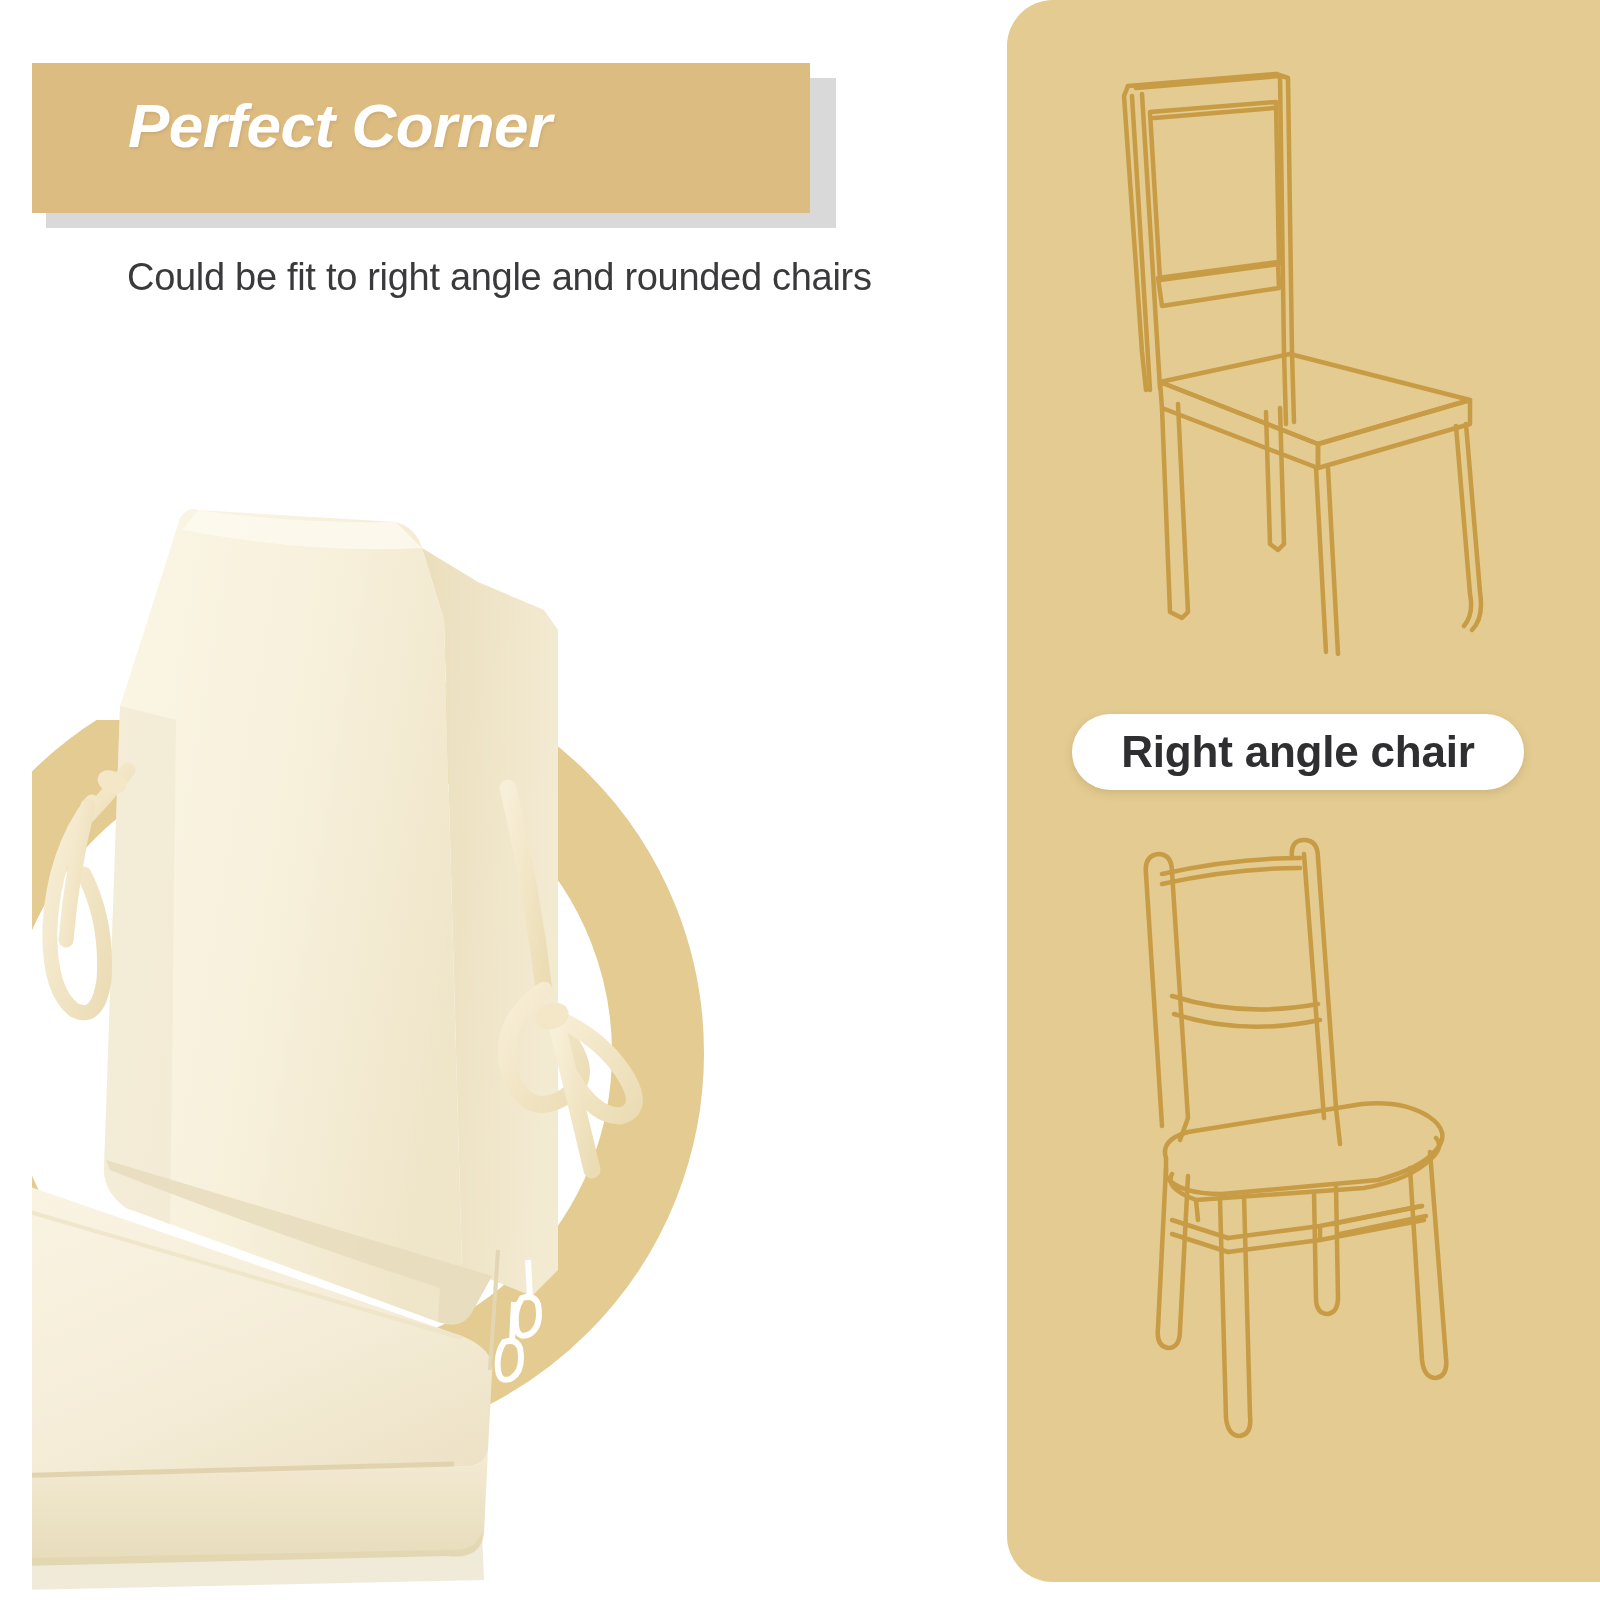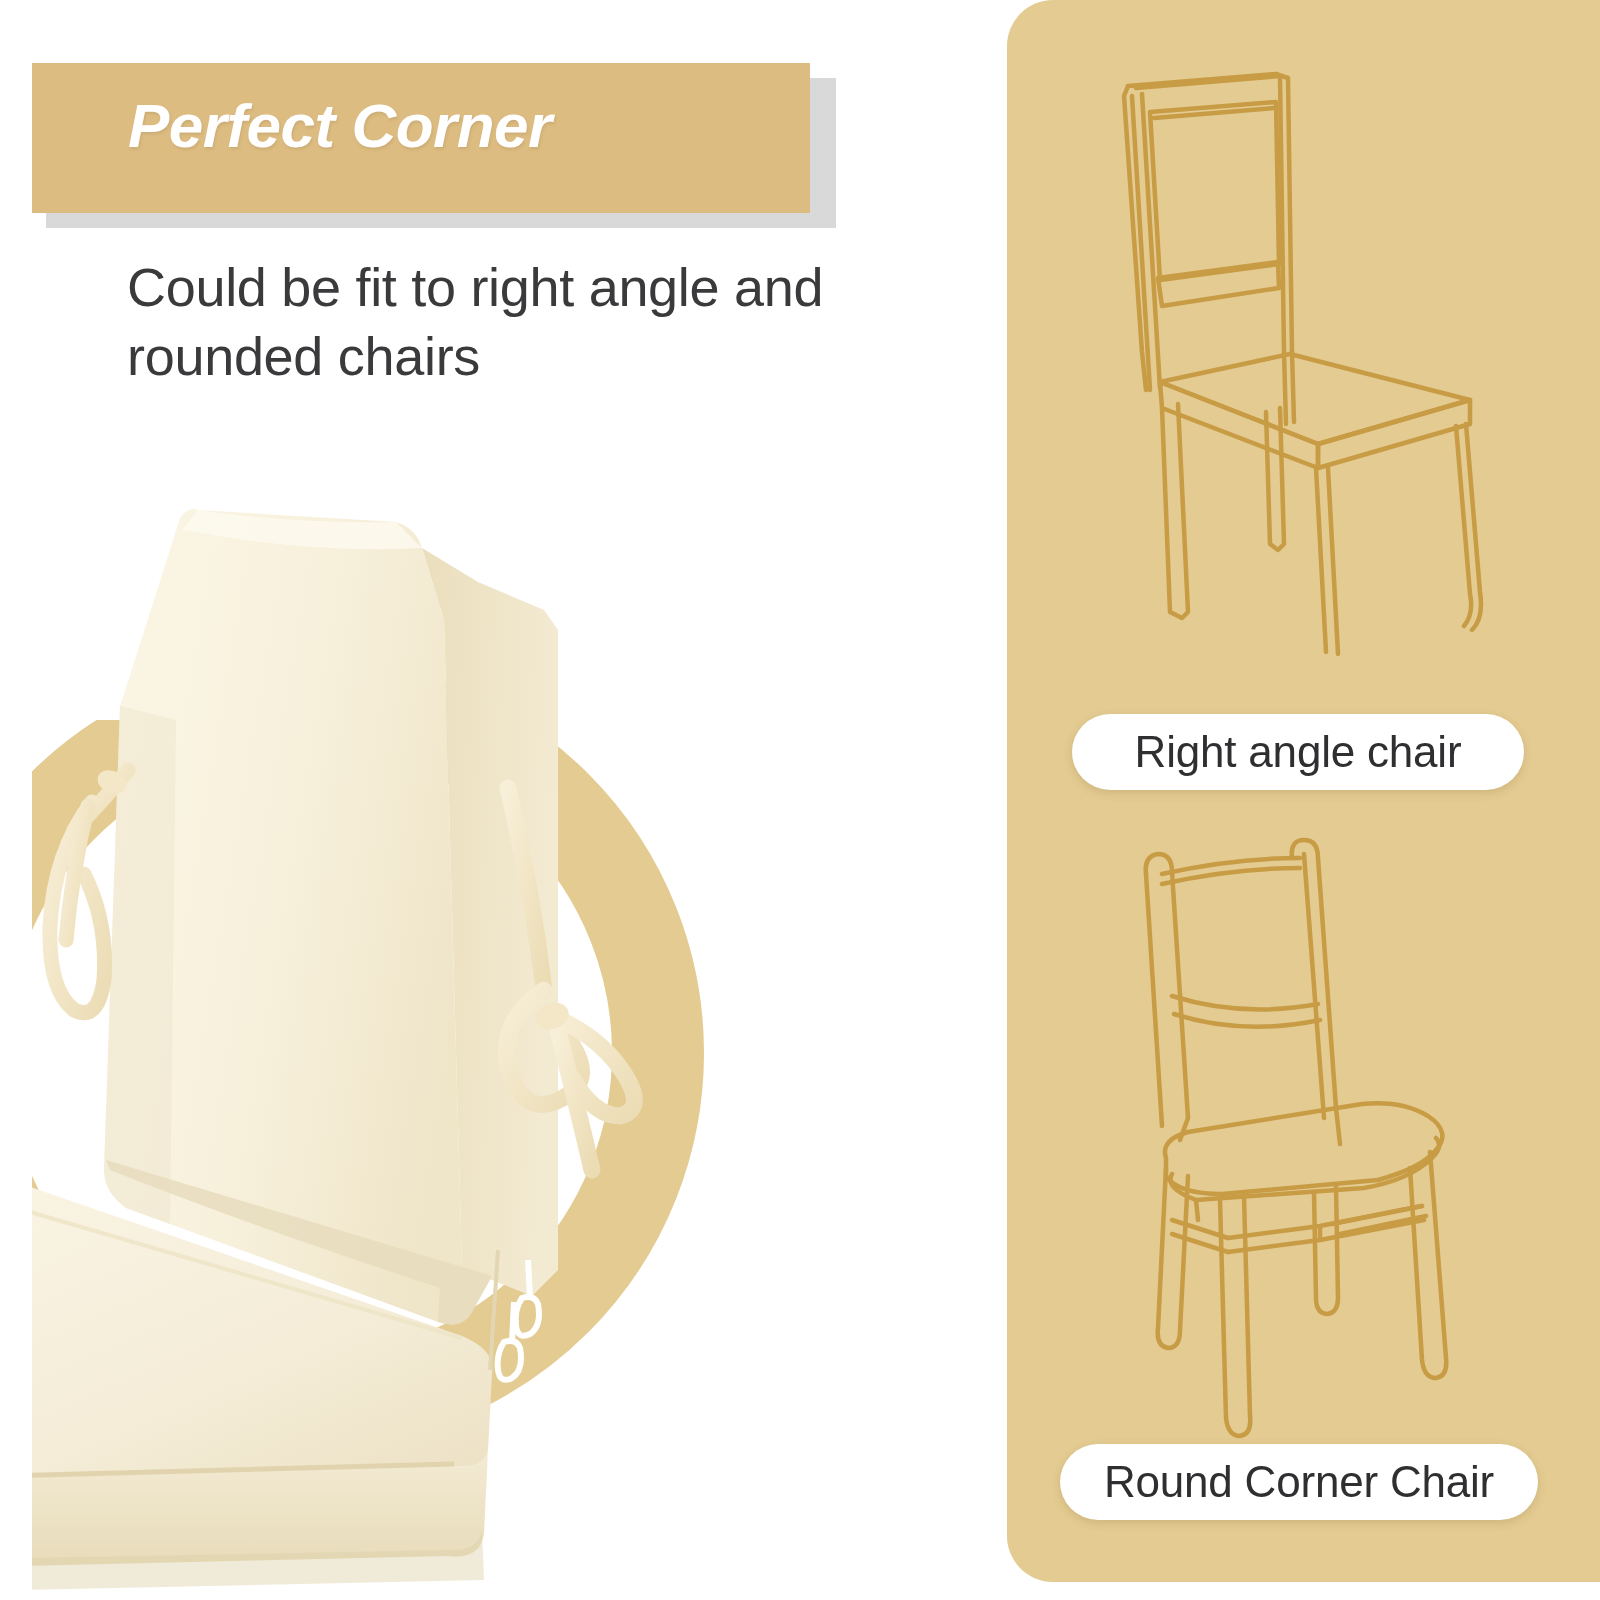--- a/index.html
+++ b/index.html
@@ -23,21 +23,21 @@
   .headline-text{
     position:absolute;left:96px;top:90px;
     font-size:62px;font-weight:bold;font-style:italic;
     color:#ffffff;letter-spacing:-0.5px;
     font-family:"Liberation Sans", sans-serif;
     white-space:nowrap;
     text-shadow:1px 2px 3px rgba(120,100,60,.18);
   }
   .subhead{
     position:absolute;left:95px;top:253px;width:830px;
-    font-size:54px;line-height:1.28;color:#3a3a3c;
+    font-size:38px;line-height:1.28;color:#3a3a3c;
     font-family:"Liberation Sans", sans-serif;
     letter-spacing:-0.3px;
   }
 
   
   .ring{
     position:absolute;left:-118px;top:658px;width:790px;height:790px;
     border-radius:50%;
     border:92px solid #e3cb91;
     box-sizing:border-box;
@@ -62,20 +62,21 @@
 
   .chair-wrap{position:absolute;}
   .chair-wrap svg{display:block;overflow:visible;}
   .chair-a{left:1048px;top:52px;width:400px;height:610px;}
   .chair-b{left:1060px;top:828px;width:400px;height:620px;}
 
   .pill{
     position:absolute;height:76px;border-radius:38px;background:#ffffff;
     display:flex;align-items:center;justify-content:center;
     box-shadow:0 3px 9px rgba(130,105,55,.22);
+    font-weight:bold;
   }
   .pill span{
     font-size:44px;color:#2f2f31;white-space:nowrap;
     font-family:"Liberation Sans", sans-serif;letter-spacing:-0.2px;
   }
   .pill-a{left:1040px;top:714px;width:452px;}
   .pill-b{left:1028px;top:1444px;width:478px;}
 </style>
 </head>
 <body>
@@ -246,17 +247,14 @@
       <path d="M80 392 L136 410"></path>
       <path d="M80 406 L136 424"></path>
       <path d="M136 410 L228 398 L330 378"></path>
       <path d="M136 424 L228 412 L332 392"></path>
       <path d="M228 398 L228 412"></path>
       <path d="M240 396 L330 378"></path>
       <path d="M248 406 L334 388"></path>
     </svg>
   </div>
 
-  <div class="pill pill-b">
-    <span>Round Corner Chair</span>
-  </div>
 
 </div>
 
 </body></html>

